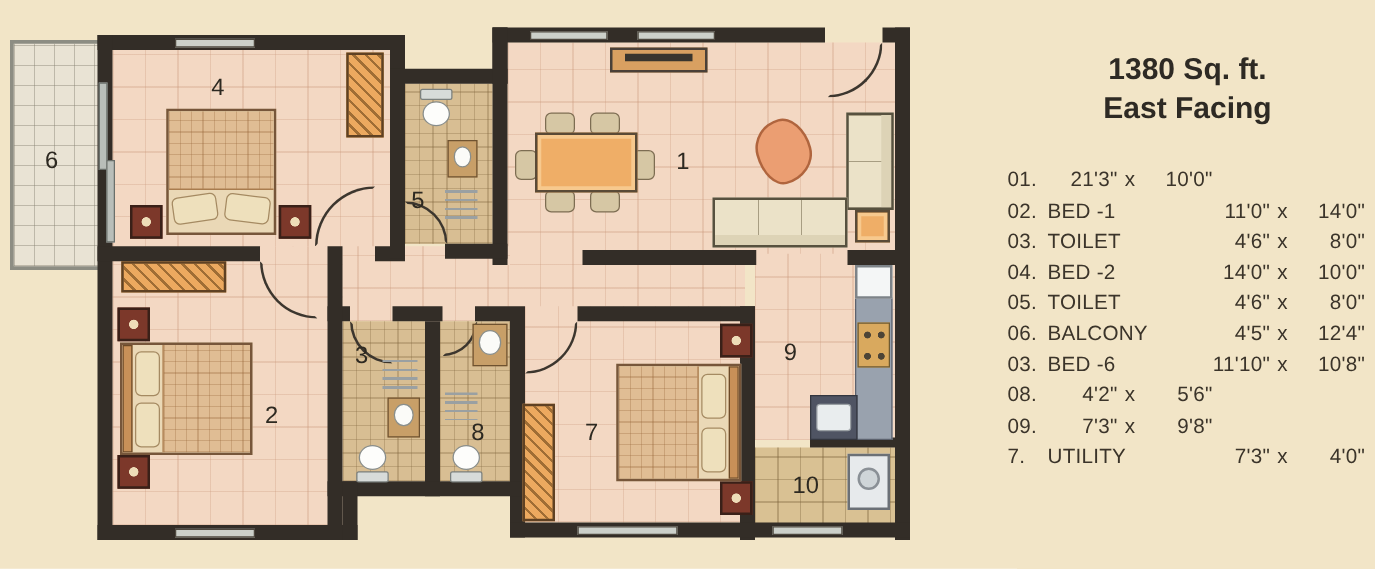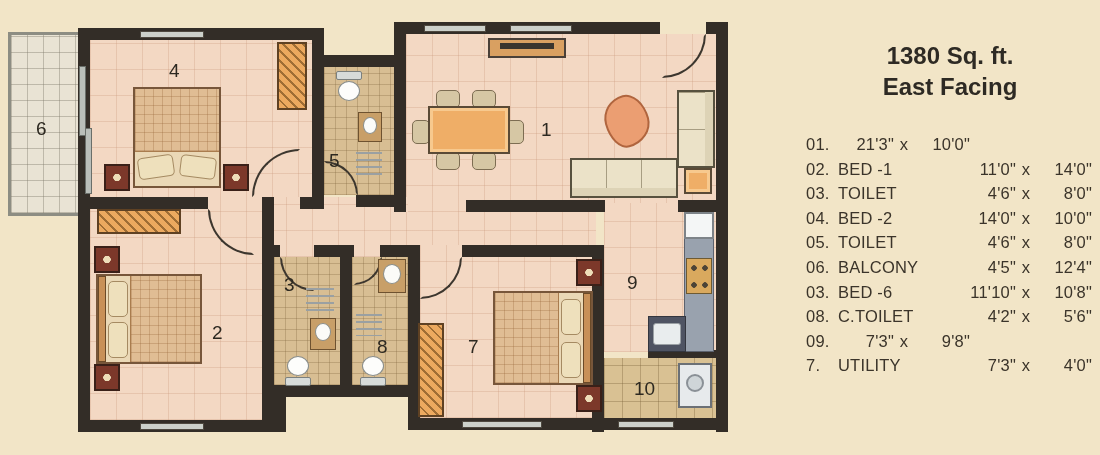--- a/index.html
+++ b/index.html
@@ -271,21 +271,20 @@
     </div>
     <div class="lrow">
       <span class="lidx">03.</span>
       <span class="lname">BED -6</span>
       <span class="ldw">11'10"</span>
       <span class="ldx">x</span>
       <span class="ldh">10'8"</span>
     </div>
     <div class="lrow">
       <span class="lidx">08.</span>
-      <span class="lname">C.TOILET</span>
       <span class="ldw">4'2"</span>
       <span class="ldx">x</span>
       <span class="ldh">5'6"</span>
     </div>
     <div class="lrow">
       <span class="lidx">09.</span>
       <span class="ldw">7'3"</span>
       <span class="ldx">x</span>
       <span class="ldh">9'8"</span>
     </div>

